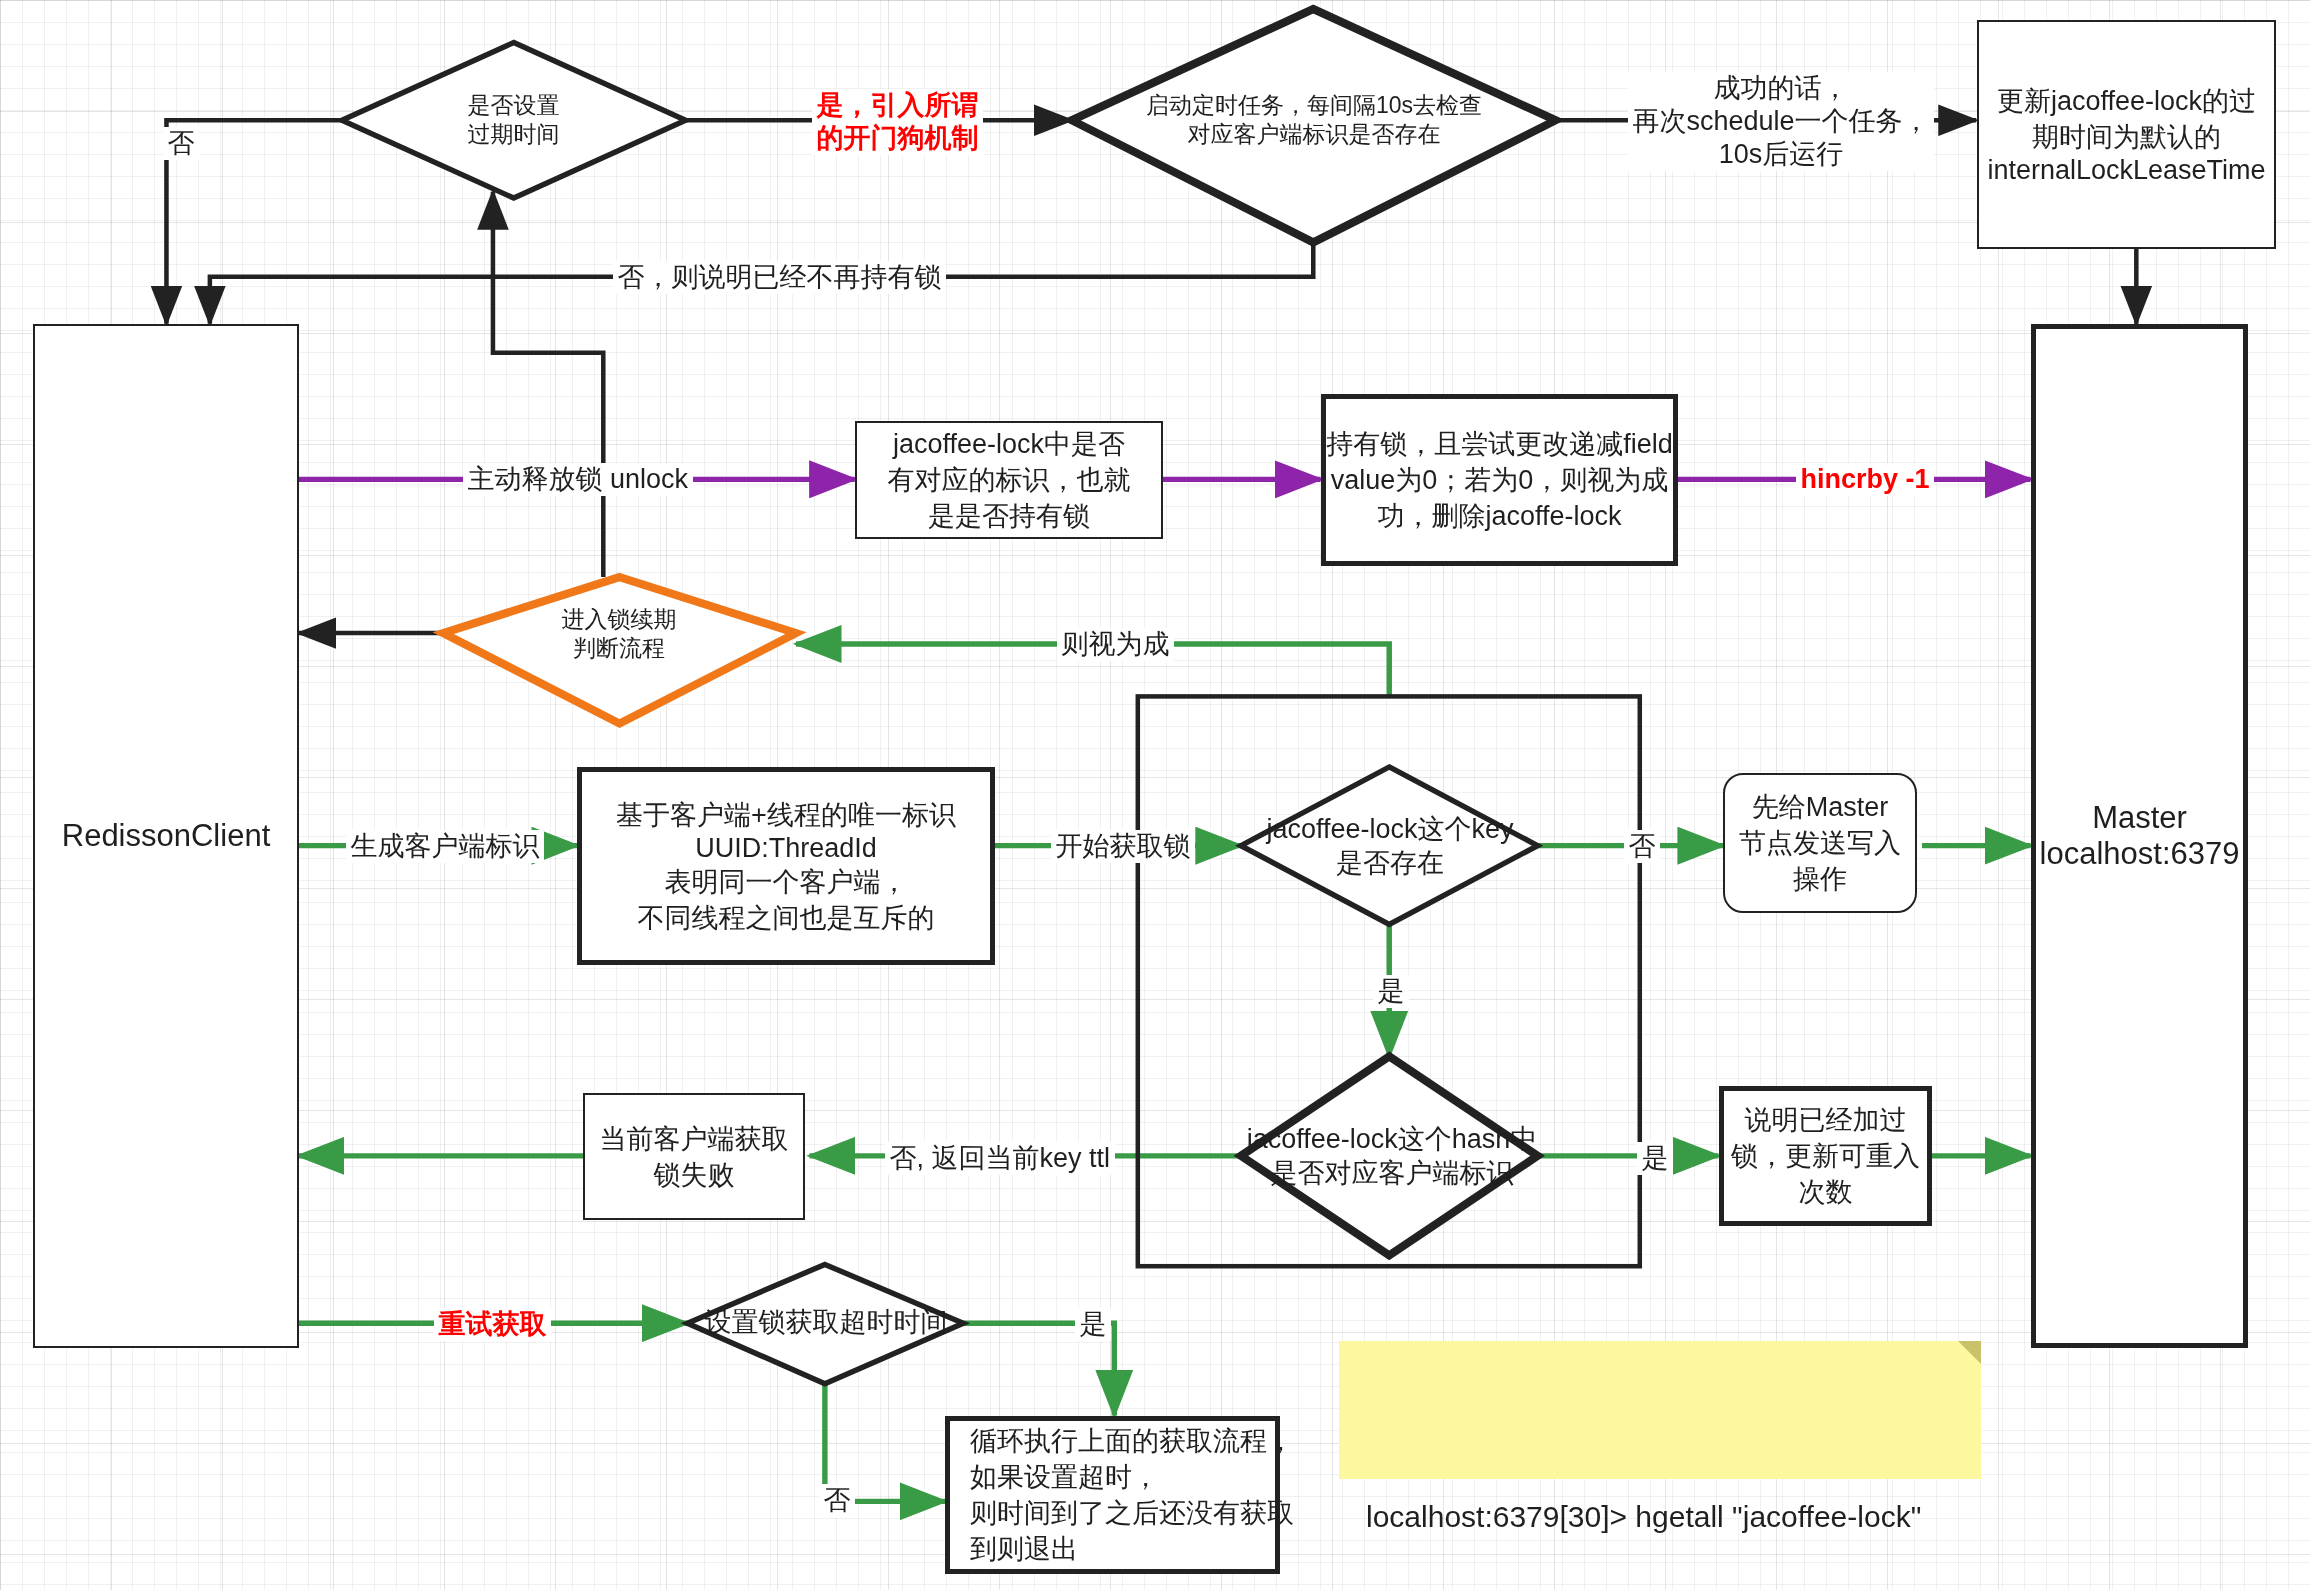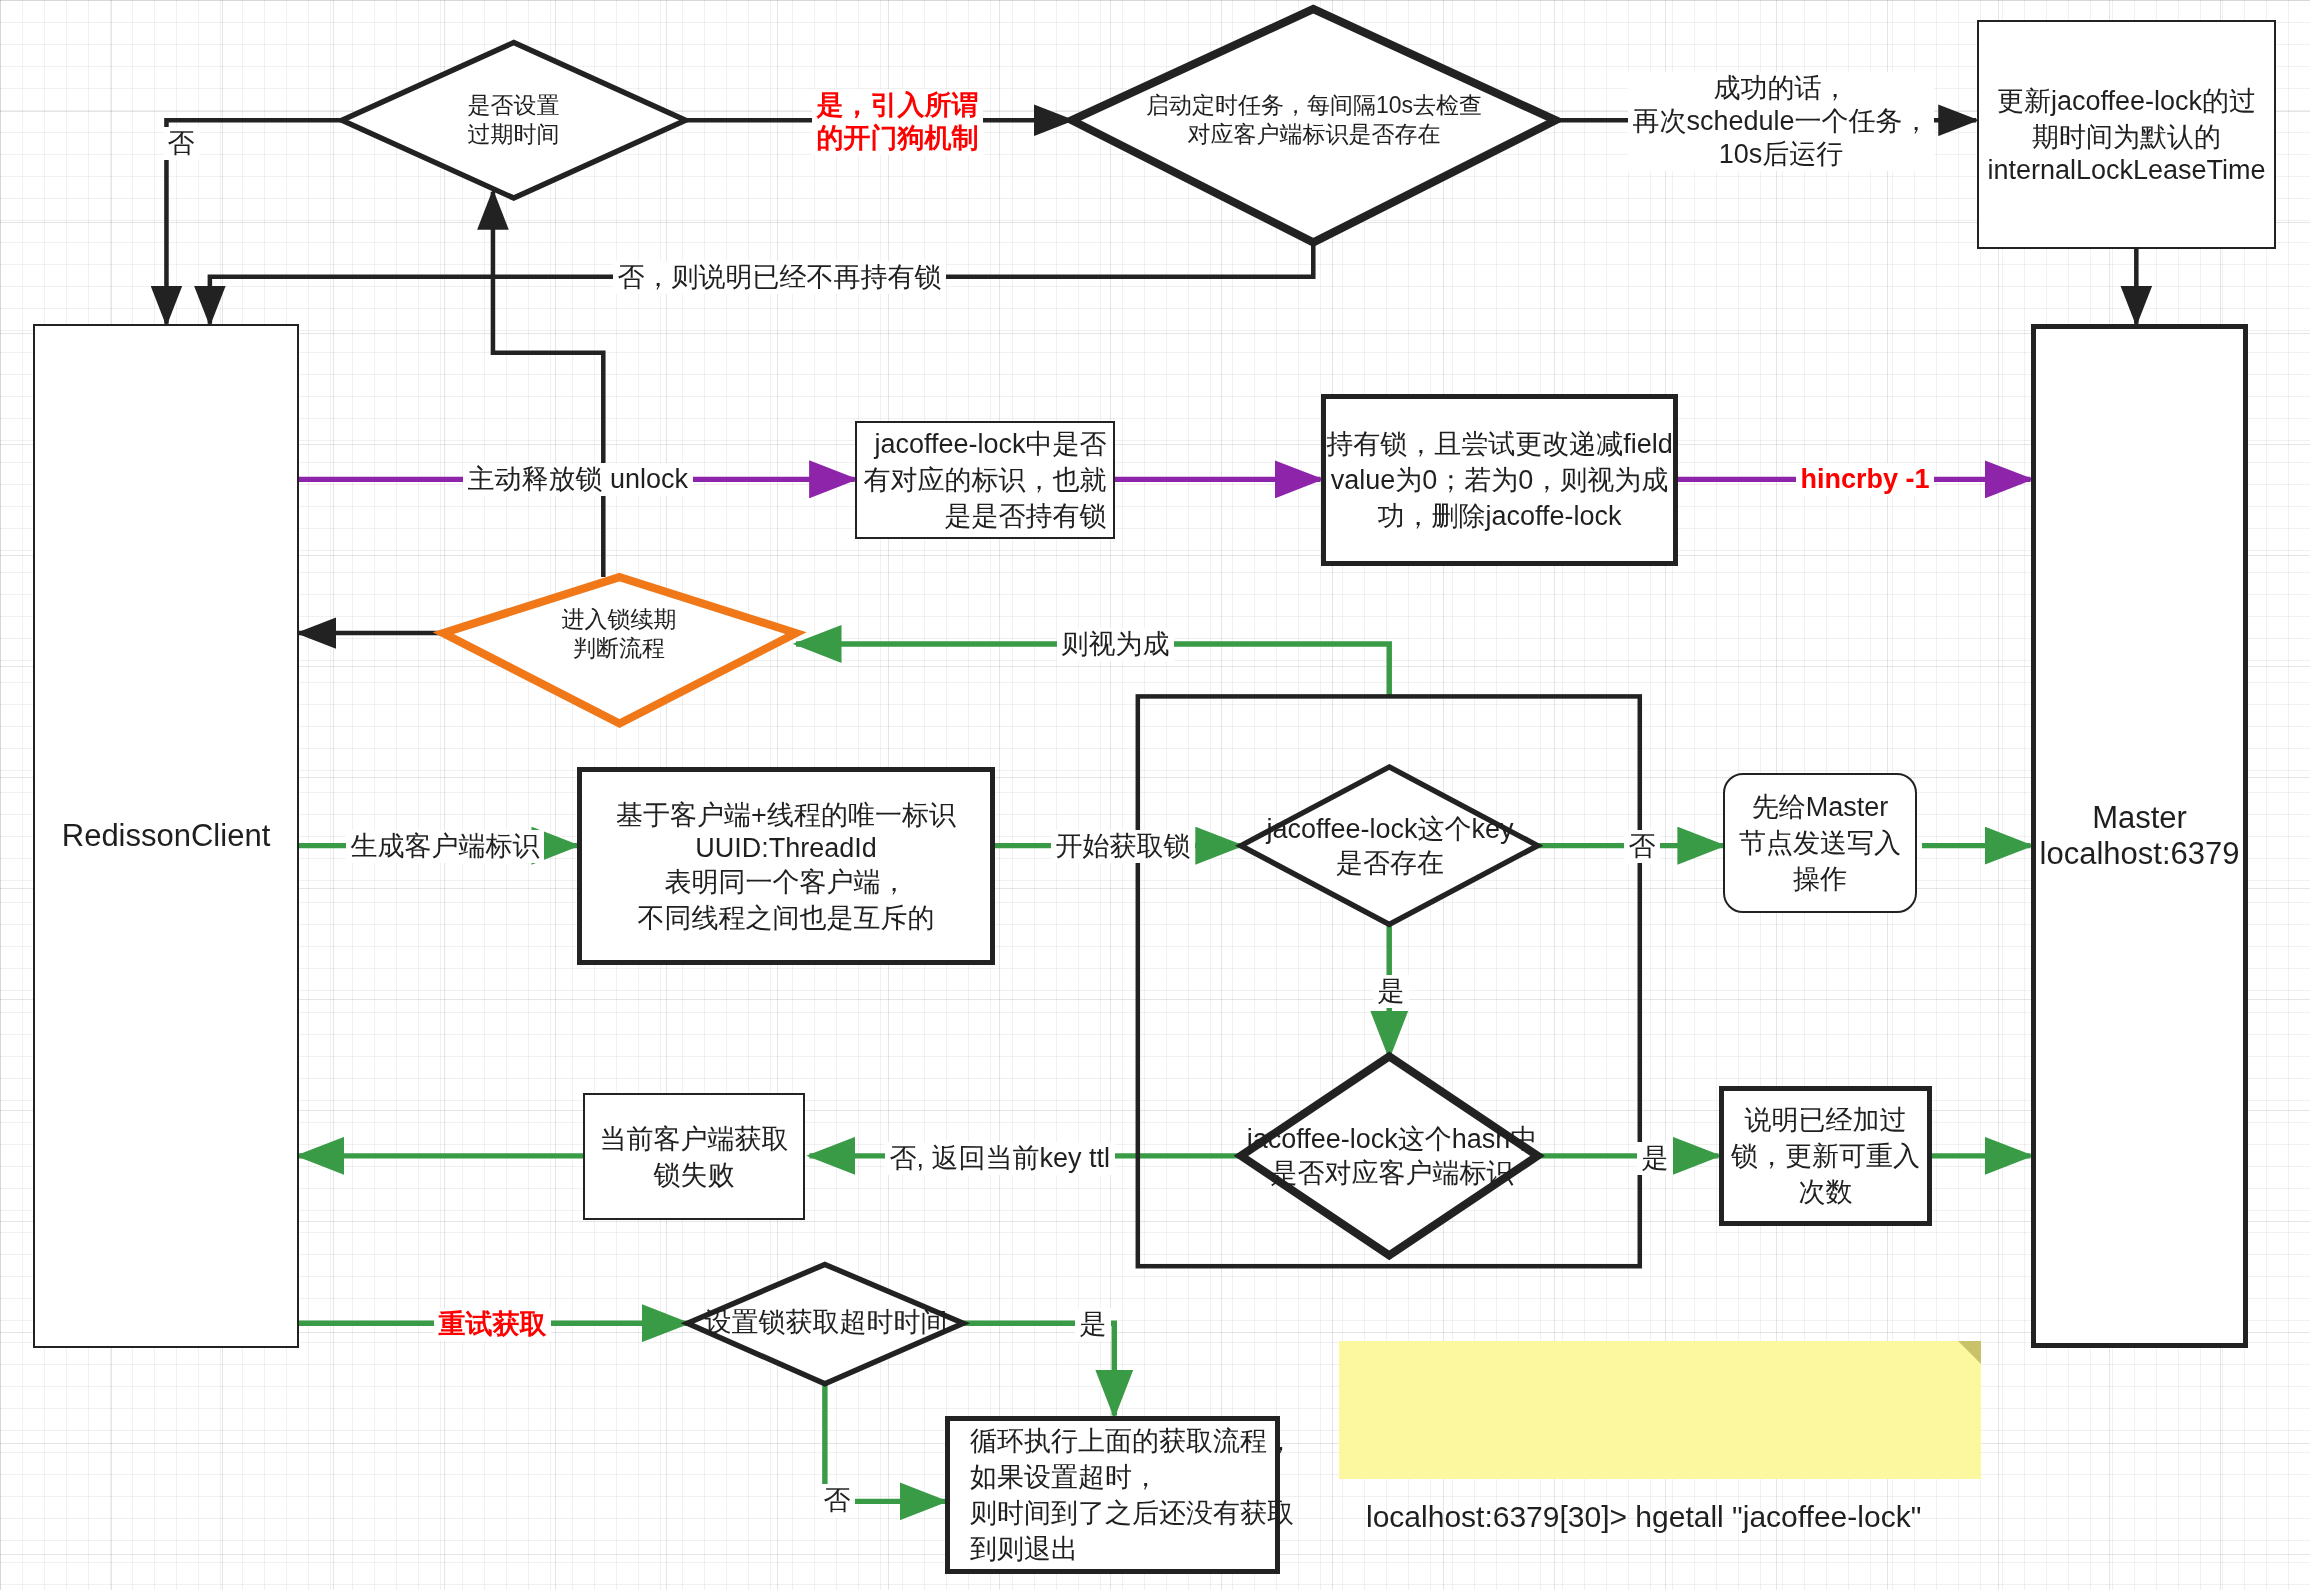--- a/index.html
+++ b/index.html
@@ -130,21 +130,21 @@
     <span>Master
 localhost:6379</span>
   </div>
 
   <div class="node rect f30" style="left:1977px;top:20px;width:299px;height:229px;white-space:pre;">
     <span>更新jacoffee-lock的过
 期时间为默认的
 internalLockLeaseTime</span>
   </div>
 
-  <div class="node rect f30" style="left:855px;top:421px;width:260px;height:118px;white-space:pre;text-align:right;">
+  <div class="node rect f30" style="left:855px;top:421px;width:308px;height:118px;white-space:pre;">
     <span>jacoffee-lock中是否
 有对应的标识，也就
 是是否持有锁</span>
   </div>
 
   <div class="node rect thick f30" style="left:1321px;top:394px;width:357px;height:172px;white-space:pre;">
     <span>持有锁，且尝试更改递减field
 value为0；若为0，则视为成
 功，删除jacoffe-lock</span>
   </div>

